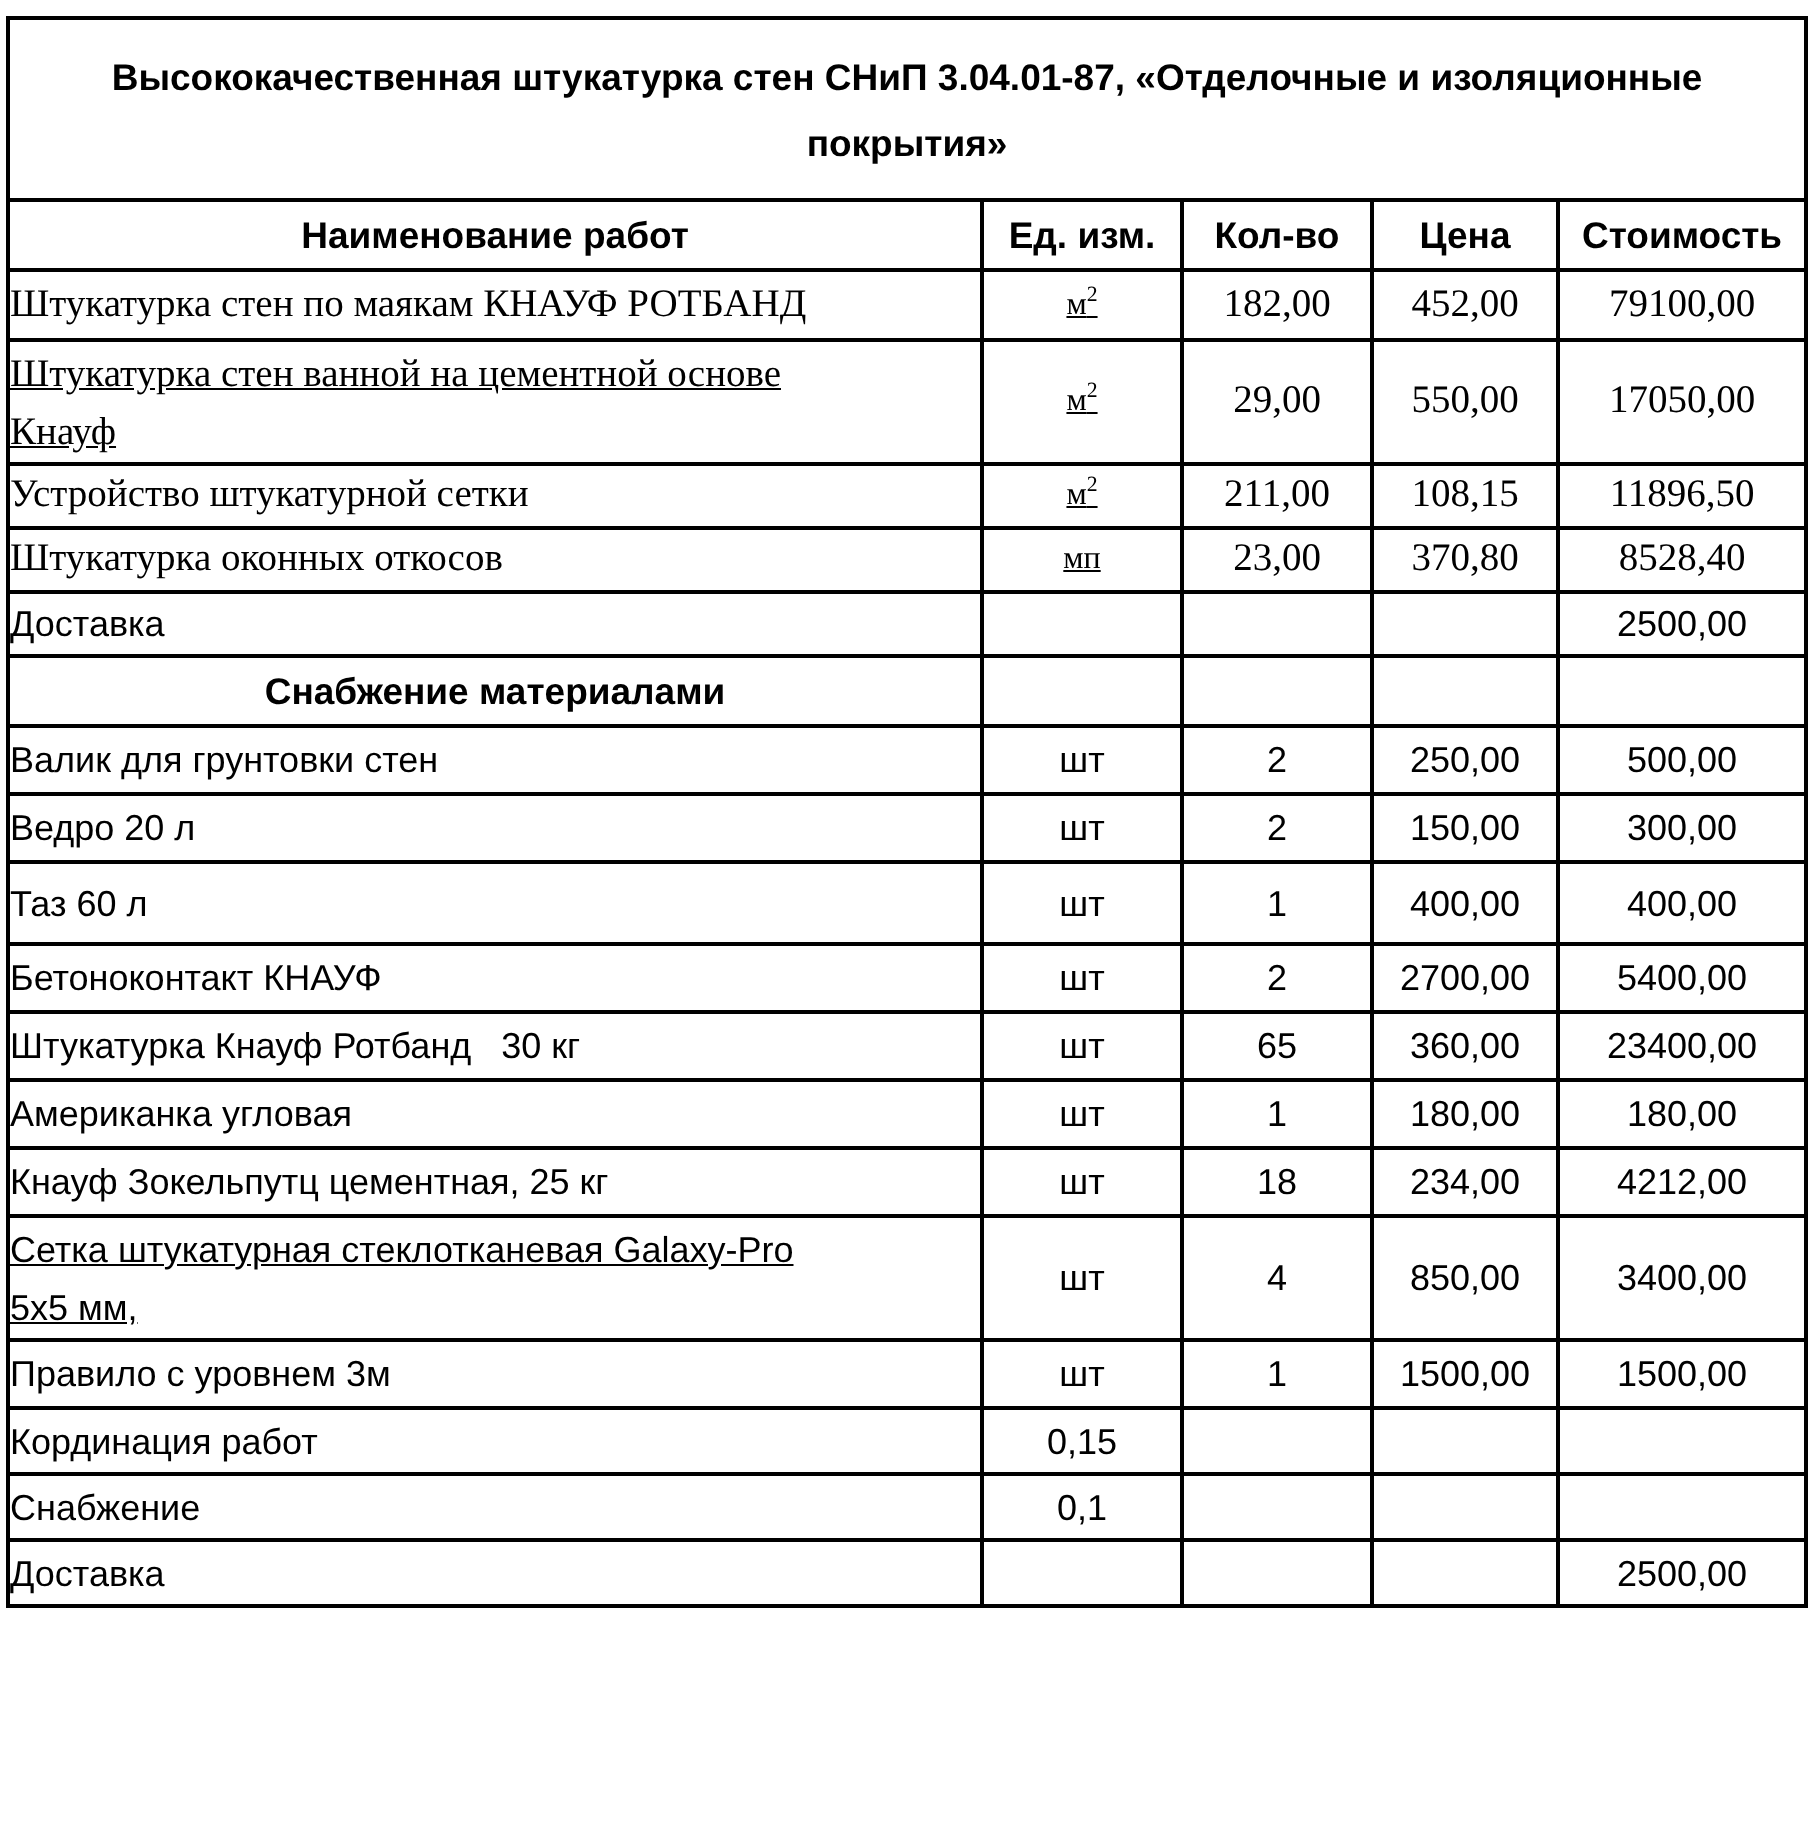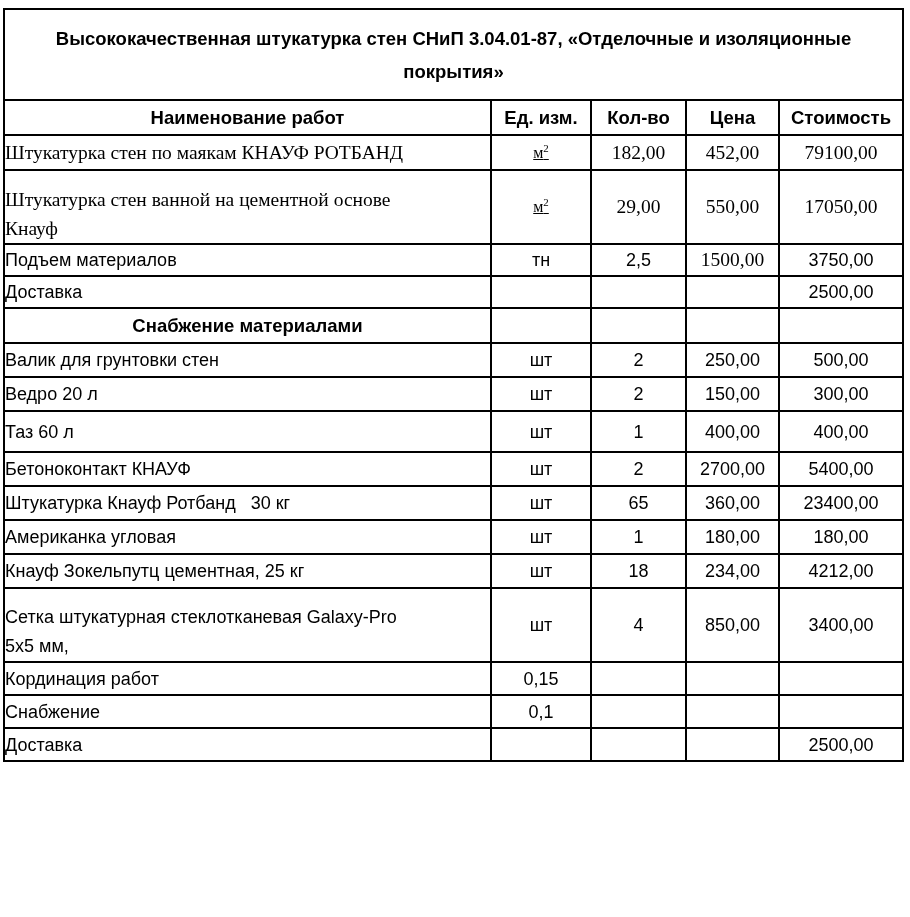--- a/index.html
+++ b/index.html
@@ -100,21 +100,22 @@
 
   
   td.bottom {
     vertical-align: bottom;
     padding-bottom: 3px;
   }
 
   
   td.name.two-line {
     line-height: 29px;
-    padding-top: 14px;
+    padding-top: 2px;
+    text-decoration: underline;
   }
 
   sup.sup2 {
     font-size: 0.68em;
     vertical-align: super;
     line-height: 0;
   }
 
   .nowrap { white-space: pre; }
 </style>
@@ -159,29 +160,36 @@
         <td class="name two-line">
           <div>Штукатурка стен ванной на цементной основе</div>
           <div>Кнауф</div>
         </td>
         <td class="unit"><span>м</span><sup class="sup2">2</sup></td>
         <td class="qty">29,00</td>
         <td class="price bottom">550,00</td>
         <td class="cost bottom">17050,00</td>
       </tr>
 
-
-
-      <tr style="height:32px">
-        <td class="name">Подъем материалов</td>
-        <td class="unit">тн</td>
-        <td class="qty">2,5</td>
-        <td class="price serif-cell">1500,00</td>
-        <td class="cost">3750,00</td>
-      </tr>
+      <tr class="serif" style="height:32px">
+        <td class="name">Устройство штукатурной сетки</td>
+        <td class="unit"><span>м</span><sup class="sup2">2</sup></td>
+        <td class="qty">211,00</td>
+        <td class="price">108,15</td>
+        <td class="cost">11896,50</td>
+      </tr>
+
+      <tr class="serif" style="height:31px">
+        <td class="name">Штукатурка оконных откосов</td>
+        <td class="unit">мп</td>
+        <td class="qty">23,00</td>
+        <td class="price">370,80</td>
+        <td class="cost">8528,40</td>
+      </tr>
+
 
       <tr style="height:31px">
         <td class="name">Доставка</td>
         <td class="unit"></td>
         <td class="qty"></td>
         <td class="price"></td>
         <td class="cost">2500,00</td>
       </tr>
 
       <tr style="height:35px">
@@ -246,20 +254,27 @@
         <td class="name two-line">
           <div>Сетка штукатурная стеклотканевая Galaxy-Pro</div>
           <div>5x5 мм,</div>
         </td>
         <td class="unit">шт</td>
         <td class="qty">4</td>
         <td class="price bottom">850,00</td>
         <td class="cost bottom">3400,00</td>
       </tr>
 
+      <tr style="height:34px">
+        <td class="name nowrap">Правило с уровнем 3м</td>
+        <td class="unit">шт</td>
+        <td class="qty">1</td>
+        <td class="price">1500,00</td>
+        <td class="cost">1500,00</td>
+      </tr>
       <tr style="height:33px">
         <td class="name nowrap">Кординация работ</td>
         <td class="unit">0,15</td>
         <td class="qty"></td>
         <td class="price"></td>
         <td class="cost"></td>
       </tr>
       <tr style="height:33px">
         <td class="name nowrap">Снабжение</td>
         <td class="unit">0,1</td>

